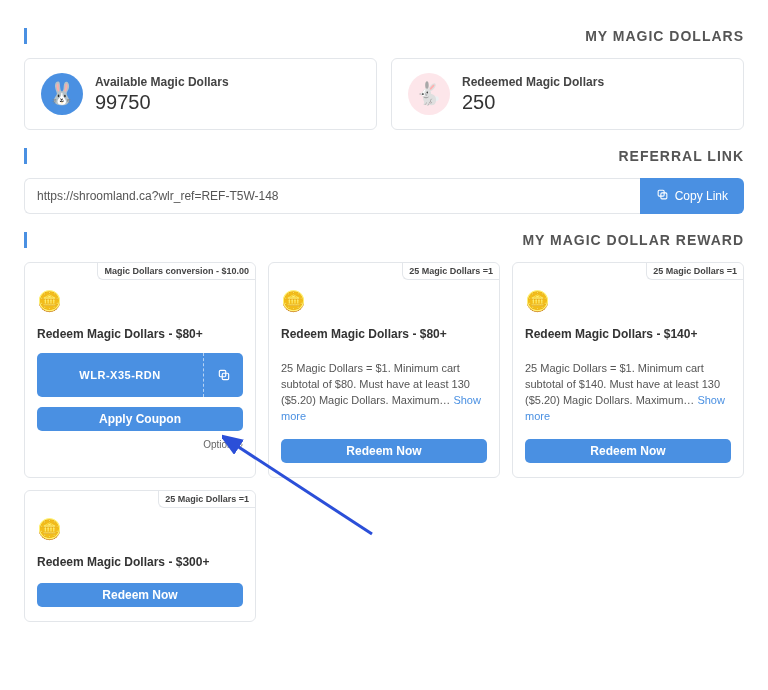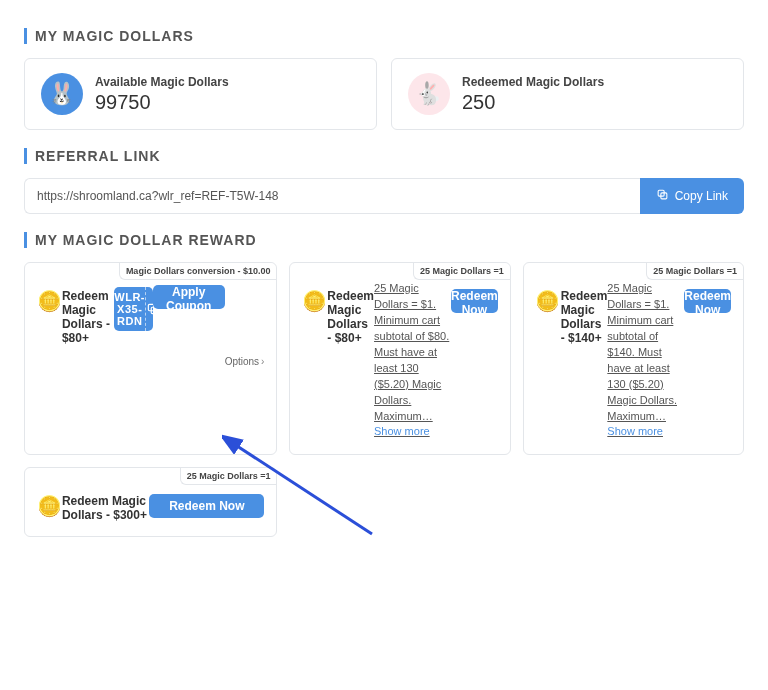--- a/index.html
+++ b/index.html
@@ -11,20 +11,21 @@
     color: #333;
   }
   .section-title {
     border-left: 3px solid #4a90e2;
     padding-left: 8px;
     font-size: 14px;
     letter-spacing: 1px;
     color: #555;
     font-weight: 600;
     margin: 18px 0 14px 0;
+    text-align: right;
   }
   .summary-row {
     display: flex;
     gap: 14px;
   }
   .summary-card {
     flex: 1;
     border: 1px solid #e3e6ea;
     border-radius: 6px;
     background: #fff;
@@ -76,21 +77,21 @@
     gap:12px;
     margin-top:8px;
   }
   .reward-card {
     border:1px solid #e3e6ea;
     border-radius:6px;
     background:#fff;
     padding:12px 12px 14px 12px;
     position:relative;
     display:flex;
-    flex-direction:row;
+    flex-direction:column;
   }
   .reward-tag {
     position:absolute;
     top:0; right:0;
     border-left:1px solid #e3e6ea;
     border-bottom:1px solid #e3e6ea;
     font-size:9px;
     color:#444;
     font-weight:600;
     padding:3px 6px;
@@ -104,22 +105,21 @@
   .reward-title {
     font-size:12px;
     font-weight:700;
     color:#333;
     margin-top:14px;
   }
   .reward-desc {
     font-size:11px;
     color:#555;
     line-height:1.45;
-    margin-top:6px;
-    text-decoration:underline;
+    margin-top:20px;
   }
   .show-more {
     color:#4a90e2;
     font-size:11px;
     cursor:pointer;
   }
   .coupon-pill {
     margin-top:12px;
     background:#4a90e2;
     color:#fff;

